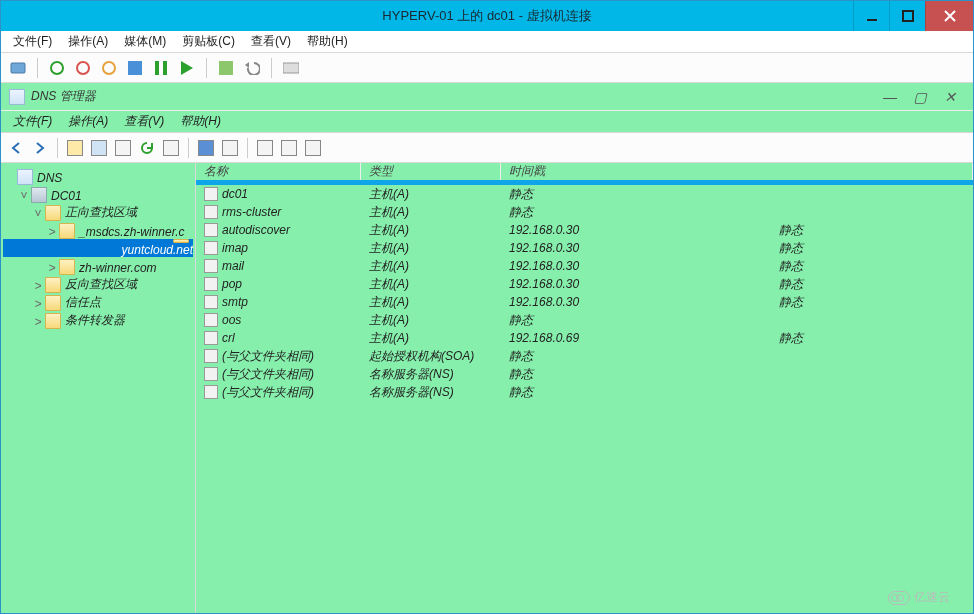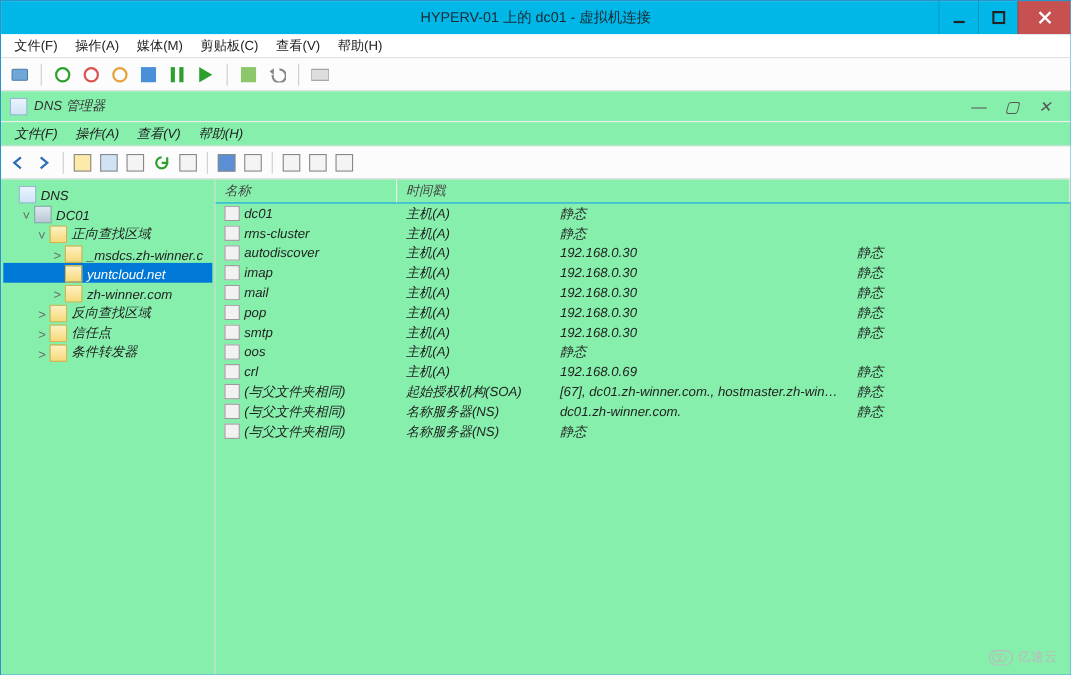--- a/index.html
+++ b/index.html
@@ -44,32 +44,32 @@
 .tree-row .tw { width: 14px; text-align: center; color: #6a6a6a; }
 .tree-row .ico { width: 16px; height: 16px; margin-right: 4px; }
 .tree-row .lbl { color: #222; }
 .tree-row.selected { background: #0078d7; }
 .tree-row.selected .lbl { color: #fff; }
 .ico.server { background: linear-gradient(#dfe8f0,#b8c6d4); border: 1px solid #8aa; }
 .ico.folder { background: linear-gradient(#fff0c2,#f6d97a); border: 1px solid #d4b44e; border-radius: 1px; }
 .ico.dns { background: linear-gradient(#eaf4ff,#cfe3f5); border: 1px solid #99b8d6; }
 
 .list-pane { flex: 1; display: flex; flex-direction: column; min-width: 0; }
-.list-header { height: 22px; display: flex; align-items: center; border-bottom: 1px solid #0ea5e9; color: #444; }
+.list-header { height: 22px; display: flex; align-items: center; border-bottom: 5px solid #0ea5e9; color: #444; }
 .list-header .col { padding: 0 8px; border-right: 1px solid #eee; height: 100%; display: flex; align-items: center; }
 .list-body { flex: 1; overflow: hidden; }
 .list-row { height: 18px; display: flex; align-items: center; color: #222; }
 .list-row .cell { padding: 0 8px; overflow: hidden; text-overflow: ellipsis; white-space: nowrap; }
 .list-row .rec-ico { width: 14px; height: 14px; border: 1px solid #999; background: #f2f2f2; margin-right: 4px; flex: none; }
 .col-name { width: 165px; display: flex; align-items: center; }
 .col-type { width: 140px; }
 .col-data { width: 270px; }
 .col-ts { flex: 1; }
 
-.watermark { position: absolute; right: 13px; bottom: 8px; color: #bbb; font-size: 14px; display: flex; align-items: center; gap: 4px; margin-top: 12px; }
+.watermark { position: absolute; right: 24px; bottom: 8px; color: #bbb; font-size: 14px; display: flex; align-items: center; gap: 4px; margin-top: 12px; }
 .watermark .wm-ico { width: 22px; height: 14px; border: 1.5px solid #bbb; border-radius: 8px; display: flex; align-items: center; justify-content: center; }
 .watermark .wm-ico::before { content: ""; width: 6px; height: 6px; border: 1.5px solid #bbb; border-radius: 50%; margin-left: -3px; }
 .watermark .wm-ico::after { content: ""; width: 6px; height: 6px; border: 1.5px solid #bbb; border-radius: 50%; margin-left: -3px; }
 </style>
 </head>
 <body>
 
 <div class="outer-window">
 
   <div class="titlebar">
@@ -235,21 +235,21 @@
           <div class="tree-row" style="padding-left: 28px;">
             <span class="tw">˅</span>
             <span class="ico folder"></span>
             <span class="lbl">正向查找区域</span>
           </div>
           <div class="tree-row" style="padding-left: 42px;">
             <span class="tw">&gt;</span>
             <span class="ico folder"></span>
             <span class="lbl">_msdcs.zh-winner.c</span>
           </div>
-          <div class="tree-row selected" style="padding-left: 42px;">
+          <div class="tree-row selected" style="padding-left: 42px; flex-direction: column;">
             <span class="tw"></span>
             <span class="ico folder"></span>
             <span class="lbl">yuntcloud.net</span>
           </div>
           <div class="tree-row" style="padding-left: 42px;">
             <span class="tw">&gt;</span>
             <span class="ico folder"></span>
             <span class="lbl">zh-winner.com</span>
           </div>
           <div class="tree-row" style="padding-left: 28px;">
@@ -264,20 +264,21 @@
           </div>
           <div class="tree-row" style="padding-left: 28px;">
             <span class="tw">&gt;</span>
             <span class="ico folder"></span>
             <span class="lbl">条件转发器</span>
           </div>
         </div>
       <div class="list-pane">
         <div class="list-header">
           <div class="col col-name">名称</div>
+          <div class="col col-type">类型</div>
           <div class="col col-ts">时间戳</div>
         </div>
         <div class="list-body" id="list">
             <div class="list-row">
               <div class="cell col-name">
                 <span class="rec-ico"></span>
                 <span>dc01</span>
               </div>
               <div class="cell col-type">主机(A)</div>
               <div class="cell col-ts">静态</div>
@@ -351,30 +352,28 @@
               <div class="cell col-type">主机(A)</div>
               <div class="cell col-data">192.168.0.69</div>
               <div class="cell col-ts">静态</div>
             </div>
             <div class="list-row">
               <div class="cell col-name">
                 <span class="rec-ico"></span>
                 <span>(与父文件夹相同)</span>
               </div>
               <div class="cell col-type">起始授权机构(SOA)</div>
-              <div class="cell col-data">[67], dc01.zh-winner.com., hostmaster.zh-winn...</div>
               <div class="cell col-ts">静态</div>
             </div>
             <div class="list-row">
               <div class="cell col-name">
                 <span class="rec-ico"></span>
                 <span>(与父文件夹相同)</span>
               </div>
               <div class="cell col-type">名称服务器(NS)</div>
-              <div class="cell col-data">dc01.zh-winner.com.</div>
               <div class="cell col-ts">静态</div>
             </div>
             <div class="list-row">
               <div class="cell col-name">
                 <span class="rec-ico"></span>
                 <span>(与父文件夹相同)</span>
               </div>
               <div class="cell col-type">名称服务器(NS)</div>
               <div class="cell col-ts">静态</div>
             </div>

